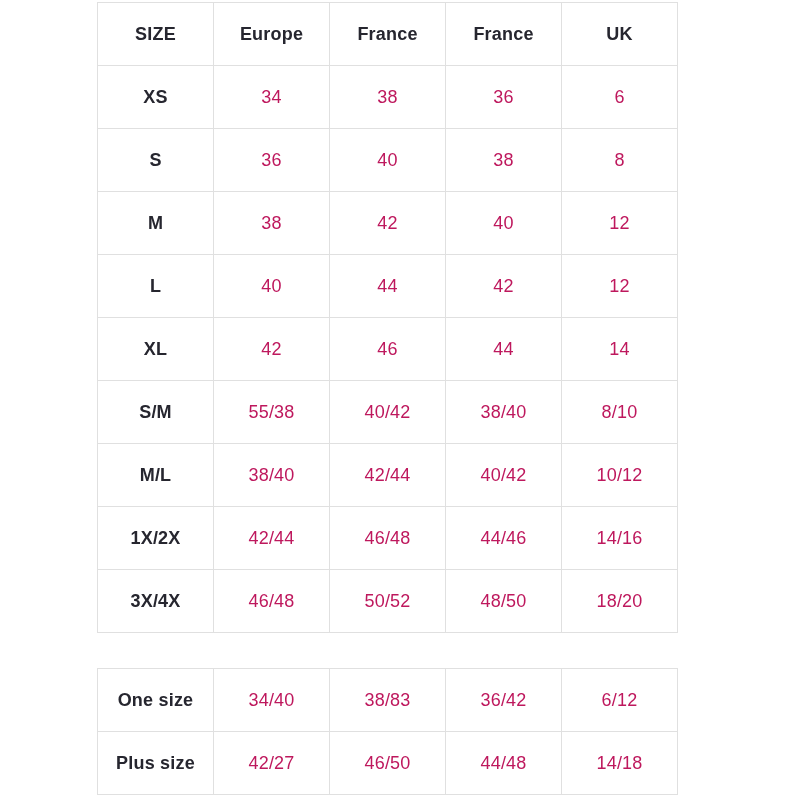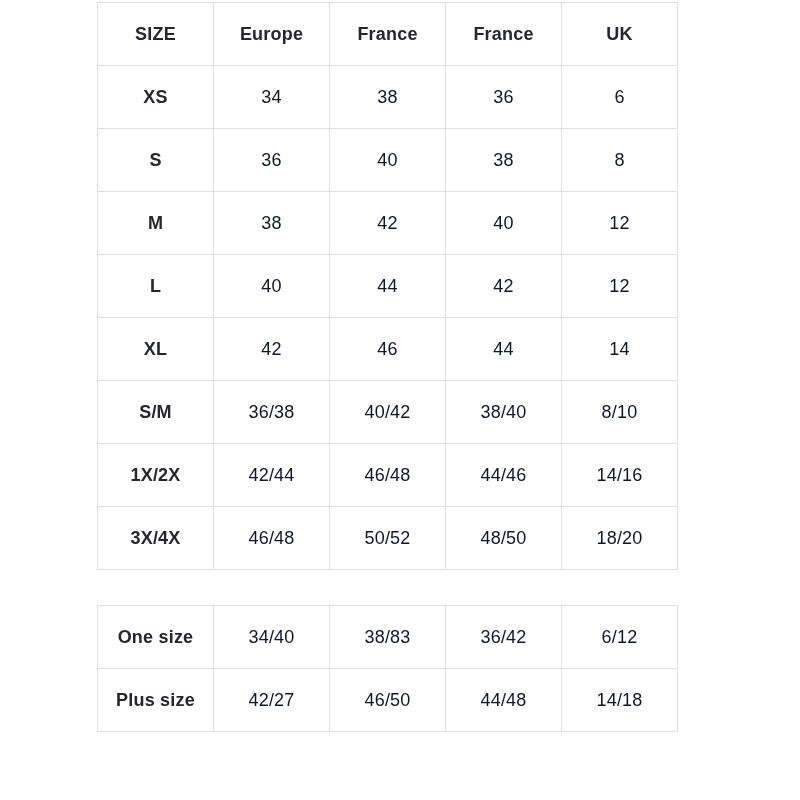--- a/index.html
+++ b/index.html
@@ -41,21 +41,21 @@
     letter-spacing: 0.2px;
   }
   thead th {
     font-weight: 700;
   }
   tbody th {
     font-weight: 700;
   }
   tbody td {
     font-weight: 400;
-    color: #0f172a;
+    color: #be185d;
   }
   .table-gap {
     height: 35px;
   }
 </style>
 </head>
 <body>
 
 <div class="page">
   <div class="tables-wrap">
@@ -101,24 +101,31 @@
           </tr>
           <tr>
             <th scope="row">XL</th>
             <td>42</td>
             <td>46</td>
             <td>44</td>
             <td>14</td>
           </tr>
           <tr>
             <th scope="row">S/M</th>
-            <td>36/38</td>
+            <td>55/38</td>
             <td>40/42</td>
             <td>38/40</td>
             <td>8/10</td>
+          </tr>
+          <tr>
+            <th scope="row">M/L</th>
+            <td>38/40</td>
+            <td>42/44</td>
+            <td>40/42</td>
+            <td>10/12</td>
           </tr>
           <tr>
             <th scope="row">1X/2X</th>
             <td>42/44</td>
             <td>46/48</td>
             <td>44/46</td>
             <td>14/16</td>
           </tr>
           <tr>
             <th scope="row">3X/4X</th>

